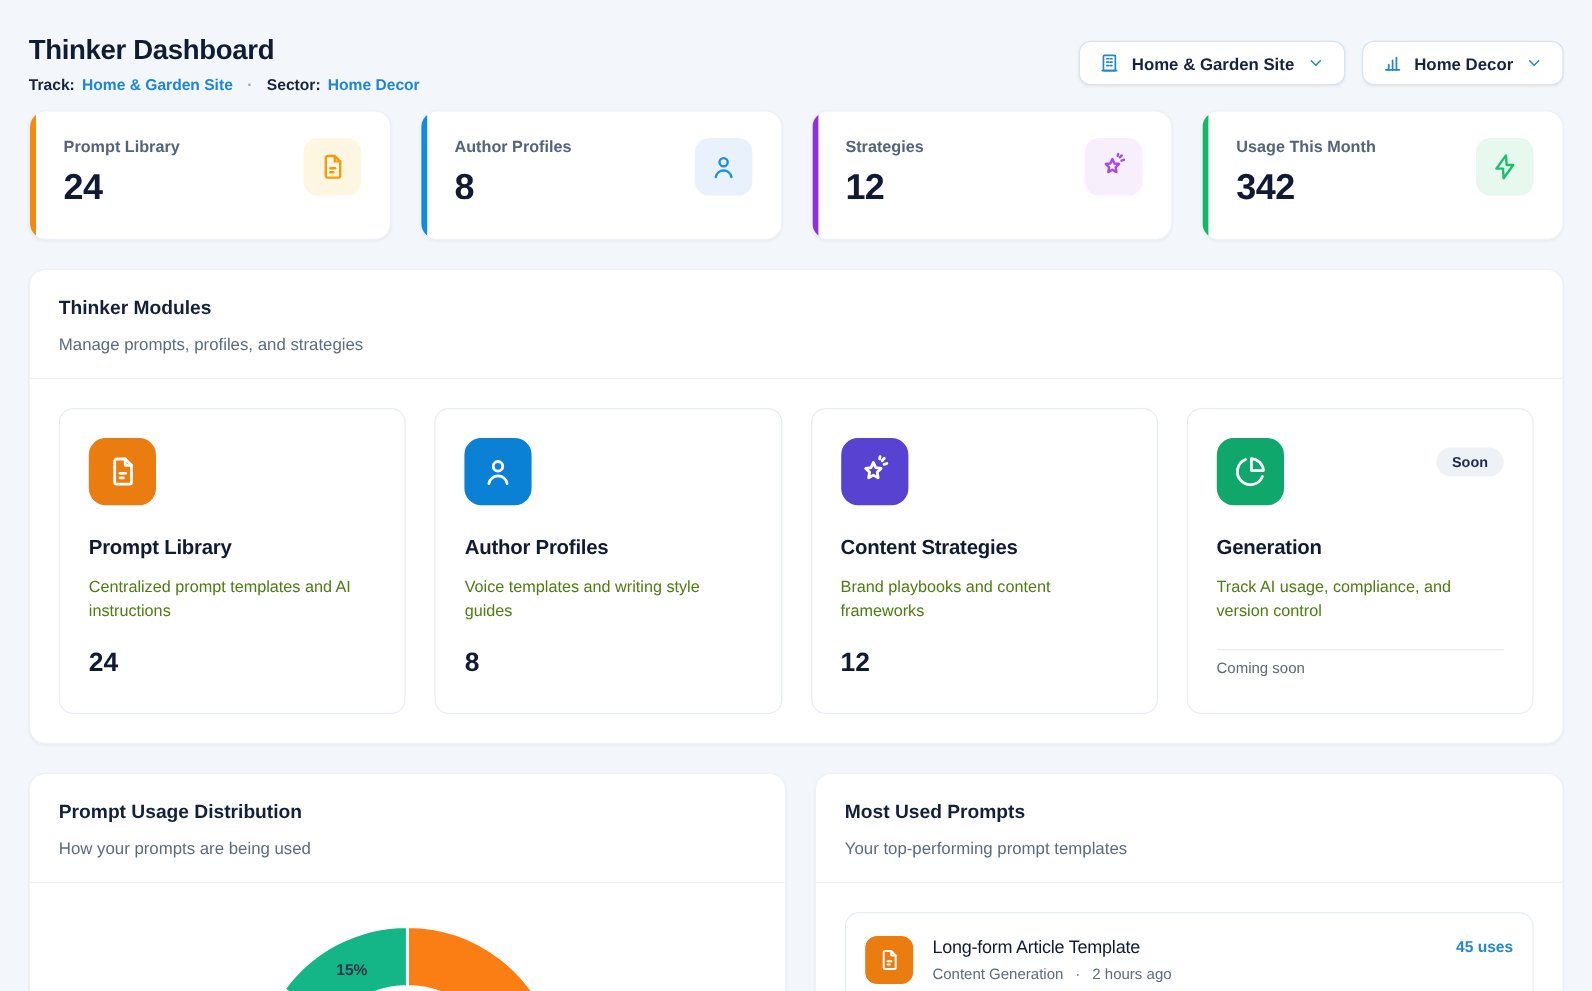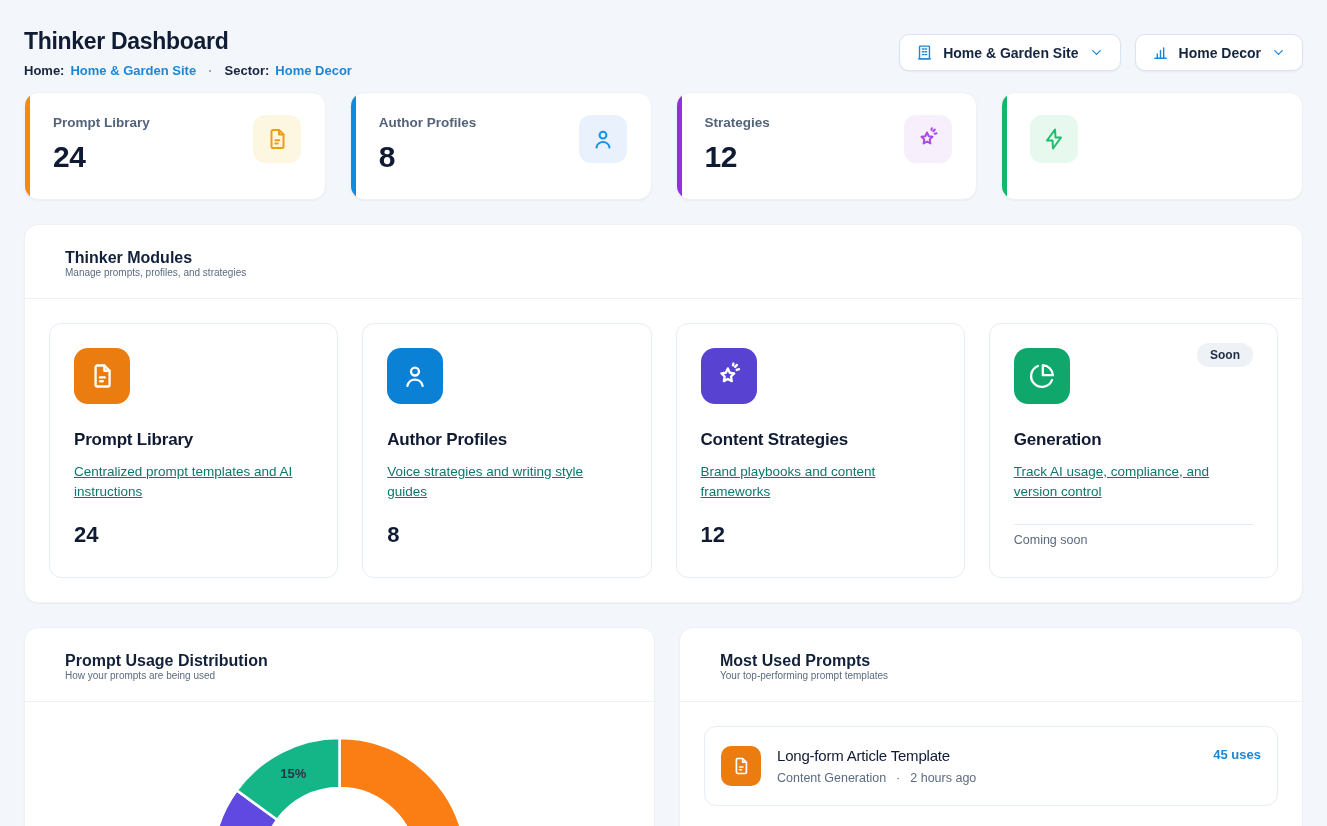--- a/index.html
+++ b/index.html
@@ -38,39 +38,39 @@
   .stat-accent { position: absolute; left: 0; top: 0; bottom: 0; width: 5px; }
   .stat-label { font-size: 13.5px; font-weight: 600; color: #55637a; }
   .stat-value { font-size: 30px; font-weight: 800; color: #101b33; margin-top: 10px; letter-spacing: -0.5px; }
   .stat-icon { width: 48px; height: 48px; border-radius: 12px; display: flex; align-items: center; justify-content: center; }
 
   
   .card {
     background: #fff; border-radius: 14px; border: 1px solid #eef2f7;
     box-shadow: 0 1px 2px rgba(16,24,40,.04);
   }
-  .card-head { padding: 24px 24px 20px 40px; border-bottom: 1px solid #edf1f6; }
+  .card-head { padding: 24px 24px 20px 24px; border-bottom: 1px solid #edf1f6; }
   .card-head h2 { font-size: 16px; font-weight: 700; color: #13203a; }
-  .card-head p { font-size: 10px; color: #5c6b80; margin-top: 0; }
+  .card-head p { font-size: 14px; color: #5c6b80; margin-top: 12px; }
 
   
   .modules-card { margin-top: 24px; }
   .modules-grid { display: flex; gap: 24px; padding: 24px; }
   .module-card {
     flex: 1; border: 1px solid #e7edf4; border-radius: 12px; background: #fff;
     padding: 24px; min-height: 255px; position: relative; cursor: pointer;
   }
   .module-tile { width: 56px; height: 56px; border-radius: 14px; display: flex; align-items: center; justify-content: center; }
   .module-title { font-size: 17px; font-weight: 800; color: #101b33; margin-top: 26px; letter-spacing: -0.2px; }
-  .module-desc { font-size: 13.5px; color: #0f766e; margin-top: 12px; line-height: 20px; max-width: 250px; text-decoration: underline; }
+  .module-desc { font-size: 13.5px; color: #4d7c0f; margin-top: 12px; line-height: 20px; max-width: 250px; }
   .module-count { font-size: 22px; font-weight: 800; color: #101b33; margin-top: 20px; }
   .module-divider { border: none; border-top: 1px solid #e5ebf2; margin-top: 22px; }
   .module-footer { font-size: 12.5px; color: #5a6a7e; margin-top: 8px; }
   .soon-badge {
-    position: absolute; top: 19px; right: 24px; background: #eef1f6; color: #1f2c45;
+    position: absolute; top: 32px; right: 24px; background: #eef1f6; color: #1f2c45;
     font-size: 12px; font-weight: 700; padding: 5px 13px; border-radius: 999px;
   }
 
   
   .bottom-row { display: flex; gap: 24px; margin-top: 24px; align-items: stretch; }
   .chart-card { width: 631px; flex: none; }
   .prompts-card { flex: 1; }
   .chart-area { position: relative; }
   .chart-area svg { display: block; }
   .donut-label { font-size: 13px; font-weight: 800; fill: #2a3648; }
@@ -87,21 +87,21 @@
 </style>
 </head>
 <body>
 
 <div class="page">
 
   <div class="topbar">
     <div>
       <h1 class="page-title">Thinker Dashboard</h1>
       <div class="site-line">
-        <span class="lbl">Home:</span>
+        <span class="lbl">Track:</span>
         <a>Home &amp; Garden Site</a>
         <span class="dot">·</span>
         <span class="lbl">Sector:</span>
         <a>Home Decor</a>
       </div>
     </div>
     <div class="topbar-actions">
       <button class="drop-btn">
         <span>
             <svg width="17" height="17" viewBox="0 0 24 24" fill="none" stroke="#1e87d5" stroke-width="2" stroke-linecap="round" stroke-linejoin="round">
@@ -178,20 +178,24 @@
             <path d="M11 5.5l1.7 3.7 3.8.5-2.8 2.7.7 4-3.4-1.9-3.4 1.9.7-4-2.8-2.7 3.8-.5L11 5.5z"></path>
             <path d="M17.2 4.2l1.6-1.7"></path>
             <path d="M18.6 6.8l2-.6"></path>
             <path d="M15.4 2.9l.4-1.6"></path>
           </svg>
         </div>
   </div>
 
   <div class="stat-card">
     <span class="stat-accent" style="background: rgb(18, 183, 106);"></span>
+    <div>
+      <div class="stat-label">Usage This Month</div>
+      <div class="stat-value">342</div>
+    </div>
     <div class="stat-icon" style="background: rgb(231, 248, 238);">
           <svg width="24" height="24" viewBox="0 0 24 24" fill="none" stroke="#18c06a" stroke-width="2" stroke-linecap="round" stroke-linejoin="round">
             <path d="M13 2.5L5 13.5h5.5L11 21.5l8-11h-5.5L13 2.5z"></path>
           </svg>
         </div>
   </div>
 </div>
 
   <section class="card modules-card">
     <div class="card-head">
@@ -214,21 +218,21 @@
         </div>
 
   <div class="module-card">
     <div class="module-tile" style="background: rgb(11, 129, 214);">
             <svg width="28" height="28" viewBox="0 0 24 24" fill="none" stroke="#ffffff" stroke-width="2" stroke-linecap="round" stroke-linejoin="round">
               <circle cx="12" cy="8.2" r="3.4"></circle>
               <path d="M5.5 20.5a6.6 6.6 0 0 1 13 0"></path>
             </svg>
           </div>
     <div class="module-title">Author Profiles</div>
-    <div class="module-desc">Voice strategies and writing style guides</div>
+    <div class="module-desc">Voice templates and writing style guides</div>
   <div class="module-count">8</div>
         </div>
 
   <div class="module-card">
     <div class="module-tile" style="background: rgb(87, 66, 210);">
             <svg width="28" height="28" viewBox="0 0 24 24" fill="none" stroke="#ffffff" stroke-width="2" stroke-linecap="round" stroke-linejoin="round">
               <path d="M11 5.5l1.7 3.7 3.8.5-2.8 2.7.7 4-3.4-1.9-3.4 1.9.7-4-2.8-2.7 3.8-.5L11 5.5z"></path>
               <path d="M17.2 4.2l1.6-1.7"></path>
               <path d="M18.6 6.8l2-.6"></path>
               <path d="M15.4 2.9l.4-1.6"></path>

